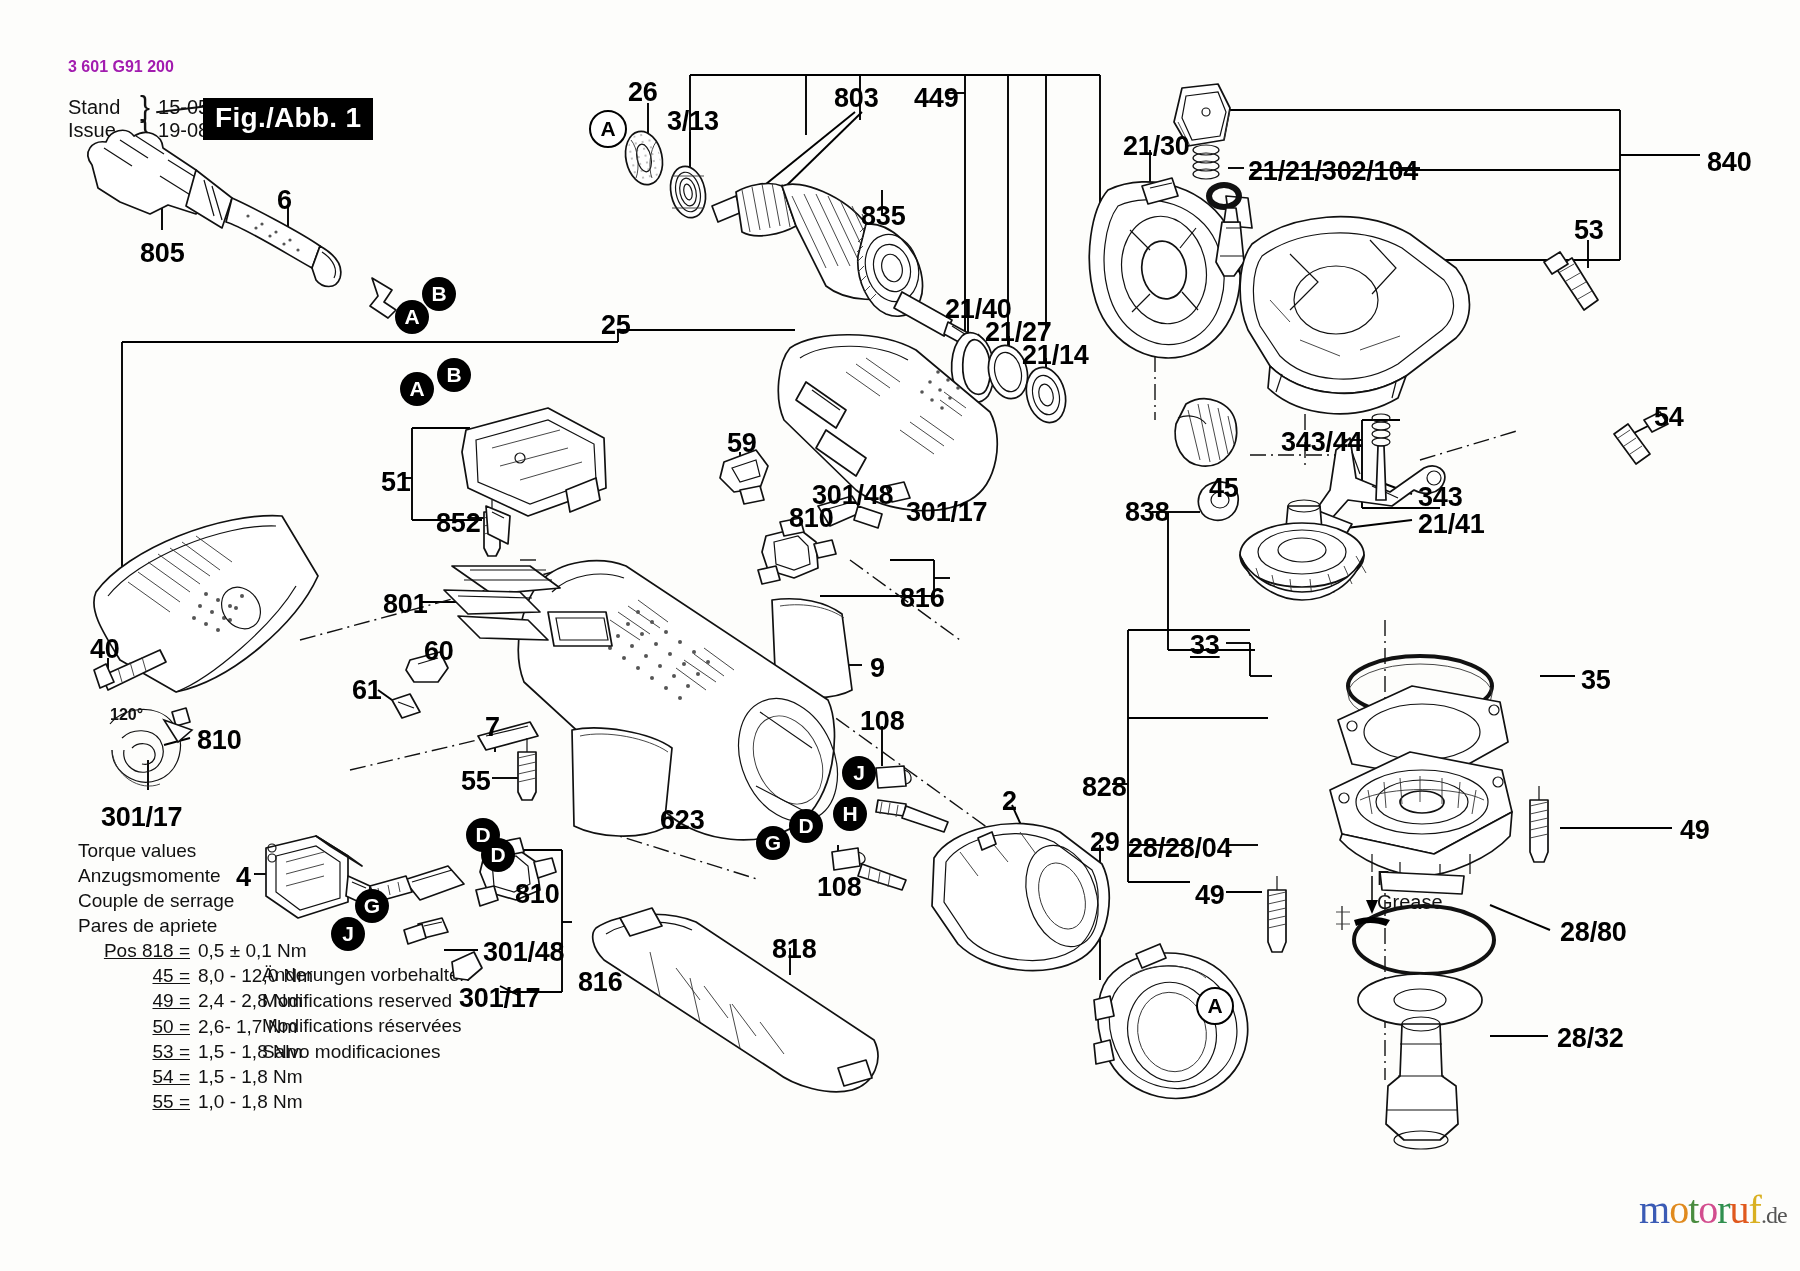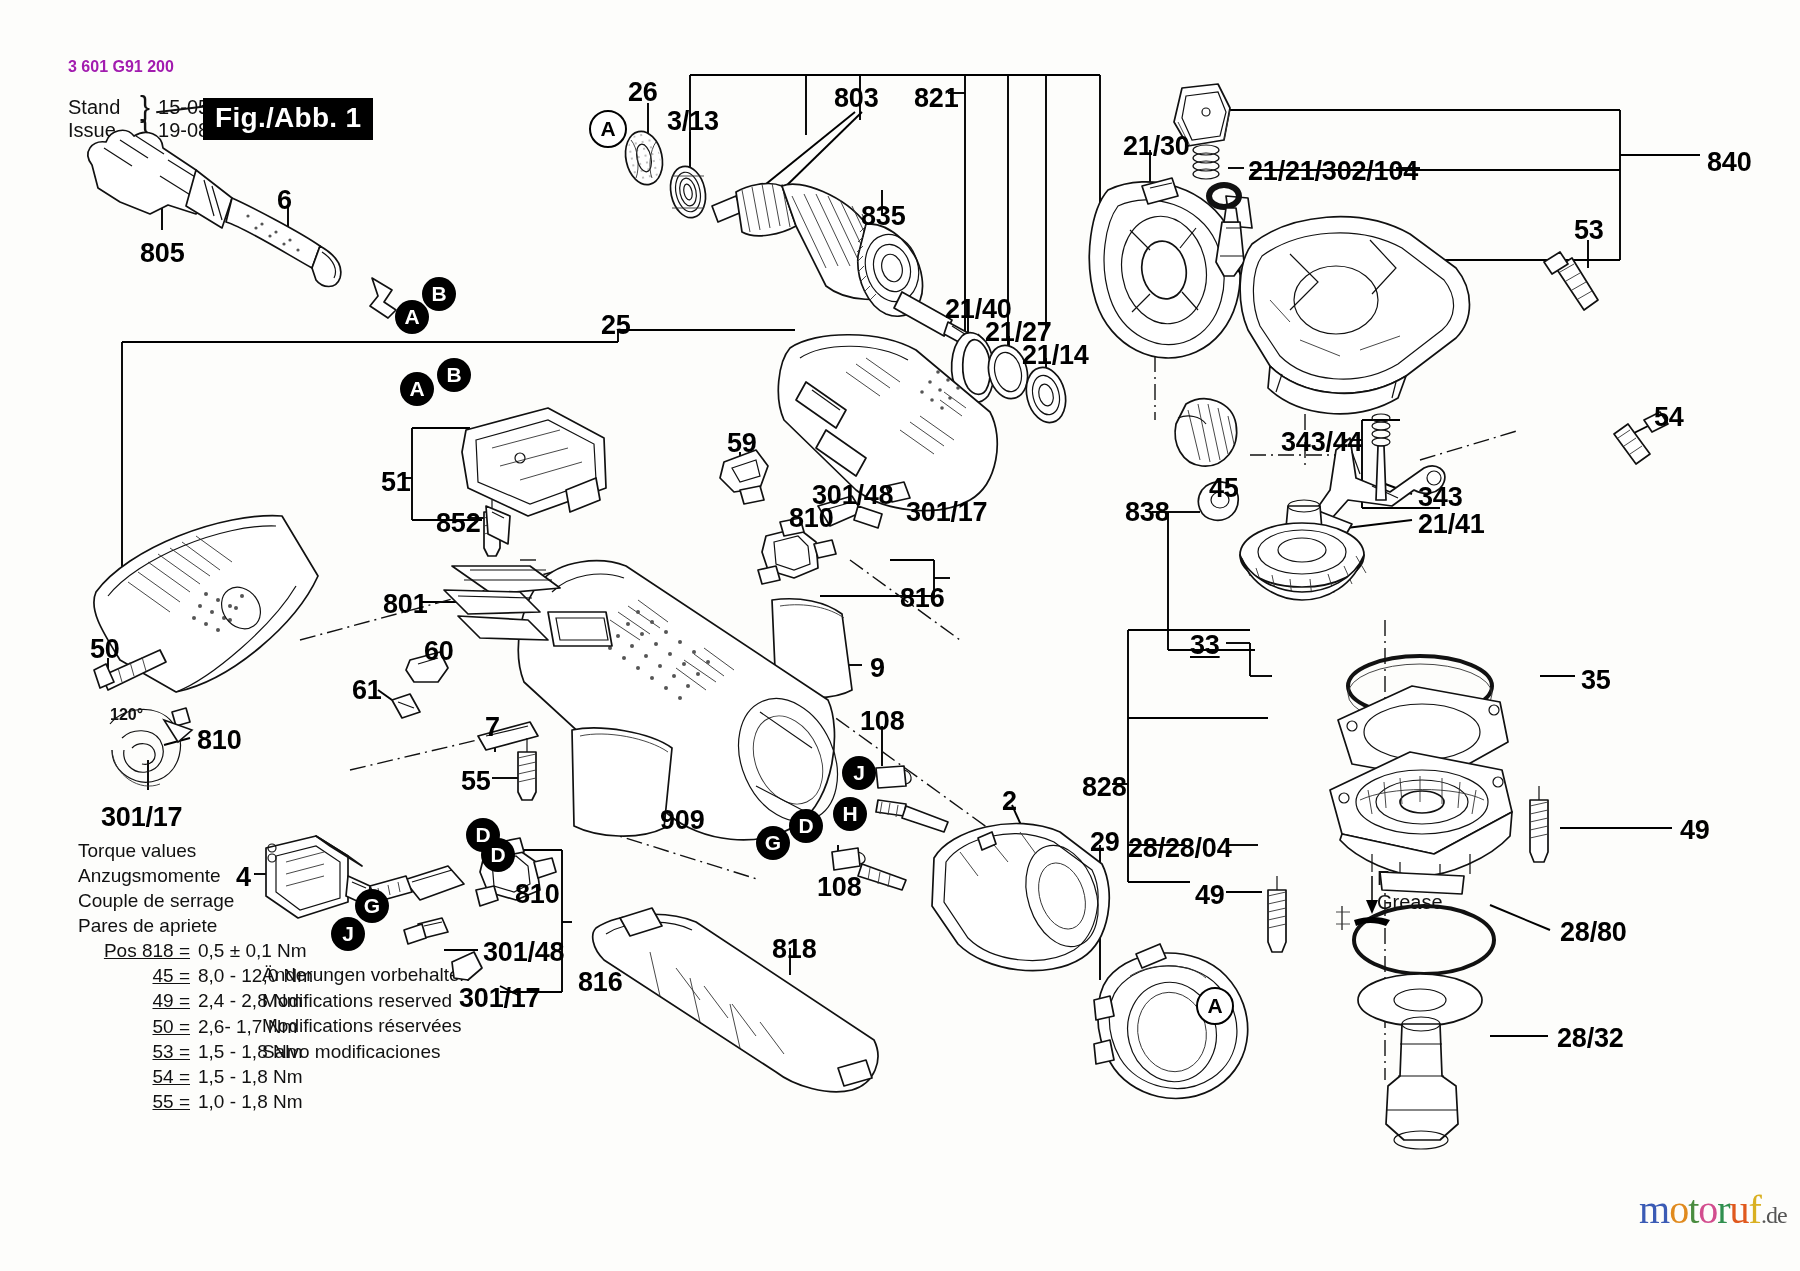--- a/index.html
+++ b/index.html
@@ -854,21 +854,21 @@
 
   </svg>
 
   <div id="callout-layer">
       <div class="lbl num" style="left: 140px; top: 238px;">805</div>
       <div class="lbl num" style="left: 277px; top: 185px;">6</div>
       <div class="lbl num" style="left: 628px; top: 77px;">26</div>
       <div class="lbl num" style="left: 667px; top: 106px;">3/13</div>
       <div class="lbl num" style="left: 834px; top: 83px;">803</div>
       <div class="lbl num" style="left: 861px; top: 201px;">835</div>
-      <div class="lbl num" style="left: 914px; top: 83px;">821</div>
+      <div class="lbl num" style="left: 914px; top: 83px;">449</div>
       <div class="lbl num" style="left: 945px; top: 294px;">21/40</div>
       <div class="lbl num" style="left: 985px; top: 317px;">21/27</div>
       <div class="lbl num" style="left: 1022px; top: 340px;">21/14</div>
       <div class="lbl num" style="left: 1123px; top: 131px;">21/30</div>
       <div class="lbl num" style="left: 1248px; top: 156px;">21/21/302/104</div>
       <div class="lbl num" style="left: 1707px; top: 147px;">840</div>
       <div class="lbl num" style="left: 1574px; top: 215px;">53</div>
       <div class="lbl num" style="left: 1654px; top: 402px;">54</div>
       <div class="lbl num" style="left: 1281px; top: 427px;">343/44</div>
       <div class="lbl num" style="left: 1418px; top: 482px;">343</div>
@@ -894,30 +894,30 @@
       <div class="lbl num" style="left: 727px; top: 428px;">59</div>
       <div class="lbl num" style="left: 812px; top: 480px;">301/48</div>
       <div class="lbl num" style="left: 789px; top: 503px;">810</div>
       <div class="lbl num" style="left: 906px; top: 497px;">301/17</div>
       <div class="lbl num" style="left: 900px; top: 583px;">816</div>
       <div class="lbl num" style="left: 383px; top: 589px;">801</div>
       <div class="lbl num" style="left: 424px; top: 636px;">60</div>
       <div class="lbl num" style="left: 352px; top: 675px;">61</div>
       <div class="lbl num" style="left: 485px; top: 712px;">7</div>
       <div class="lbl num" style="left: 461px; top: 766px;">55</div>
-      <div class="lbl num" style="left: 90px; top: 634px;">50</div>
+      <div class="lbl num" style="left: 90px; top: 634px;">40</div>
       <div class="lbl num" style="left: 197px; top: 725px;">810</div>
       <div class="lbl num" style="left: 101px; top: 802px;">301/17</div>
       <div class="lbl num" style="left: 236px; top: 862px;">4</div>
       <div class="lbl num" style="left: 515px; top: 879px;">810</div>
       <div class="lbl num" style="left: 483px; top: 937px;">301/48</div>
       <div class="lbl num" style="left: 578px; top: 967px;">816</div>
       <div class="lbl num" style="left: 459px; top: 983px;">301/17</div>
       <div class="lbl num" style="left: 772px; top: 934px;">818</div>
-      <div class="lbl num" style="left: 660px; top: 805px;">909</div>
+      <div class="lbl num" style="left: 660px; top: 805px;">623</div>
     </div>
 
   <div id="bubble-layer">
       <div class="bubble open" style="left: 589px; top: 110px; width: 34px; height: 34px; font-size: 21px;">A</div>
       <div class="bubble solid" style="left: 422px; top: 277px; width: 34px; height: 34px; font-size: 21px;">B</div>
       <div class="bubble solid" style="left: 395px; top: 300px; width: 34px; height: 34px; font-size: 21px;">A</div>
       <div class="bubble solid" style="left: 400px; top: 372px; width: 34px; height: 34px; font-size: 21px;">A</div>
       <div class="bubble solid" style="left: 437px; top: 358px; width: 34px; height: 34px; font-size: 21px;">B</div>
       <div class="bubble solid" style="left: 842px; top: 756px; width: 34px; height: 34px; font-size: 21px;">J</div>
       <div class="bubble solid" style="left: 833px; top: 797px; width: 34px; height: 34px; font-size: 21px;">H</div>

